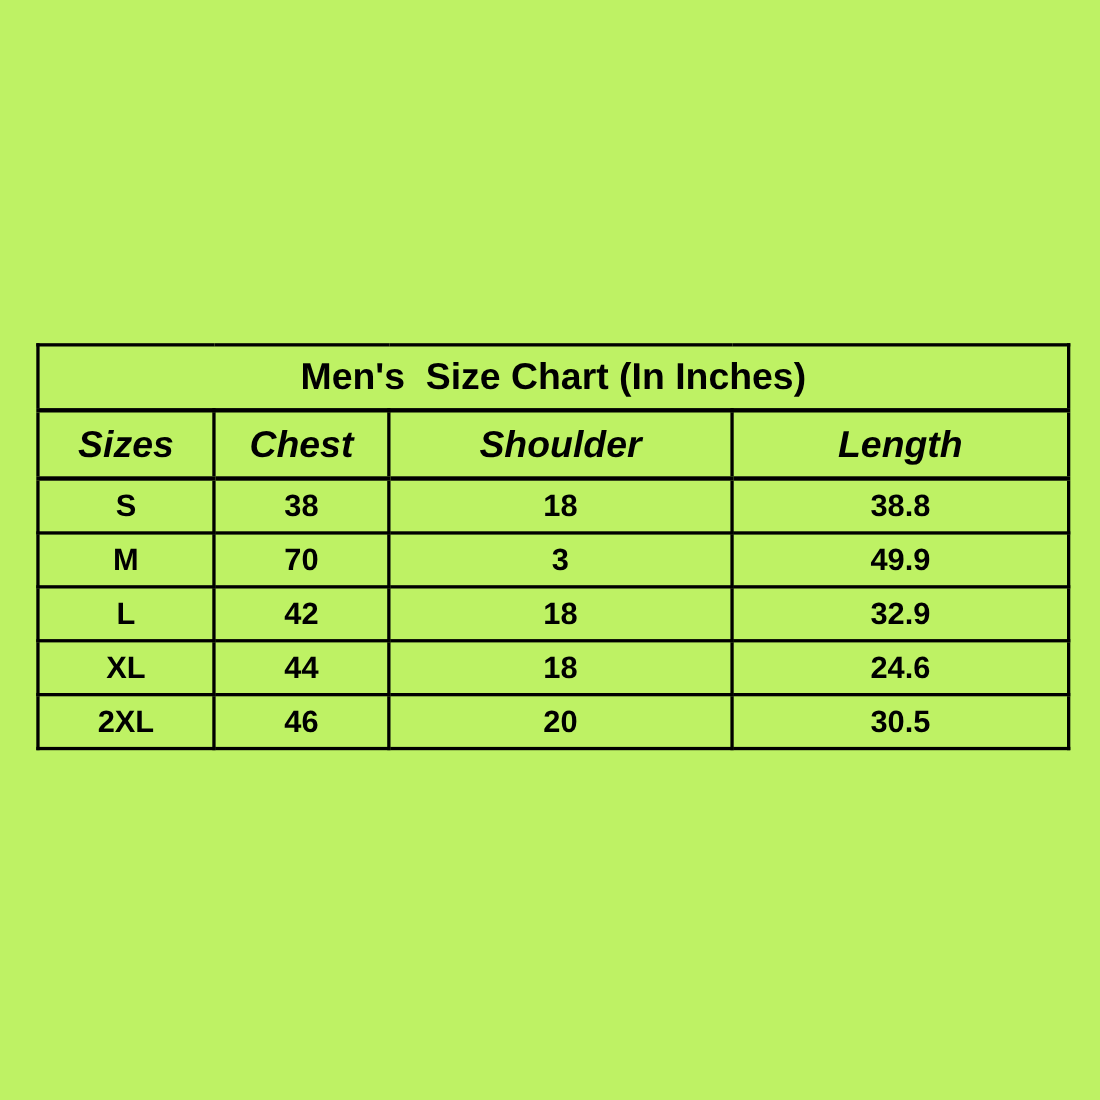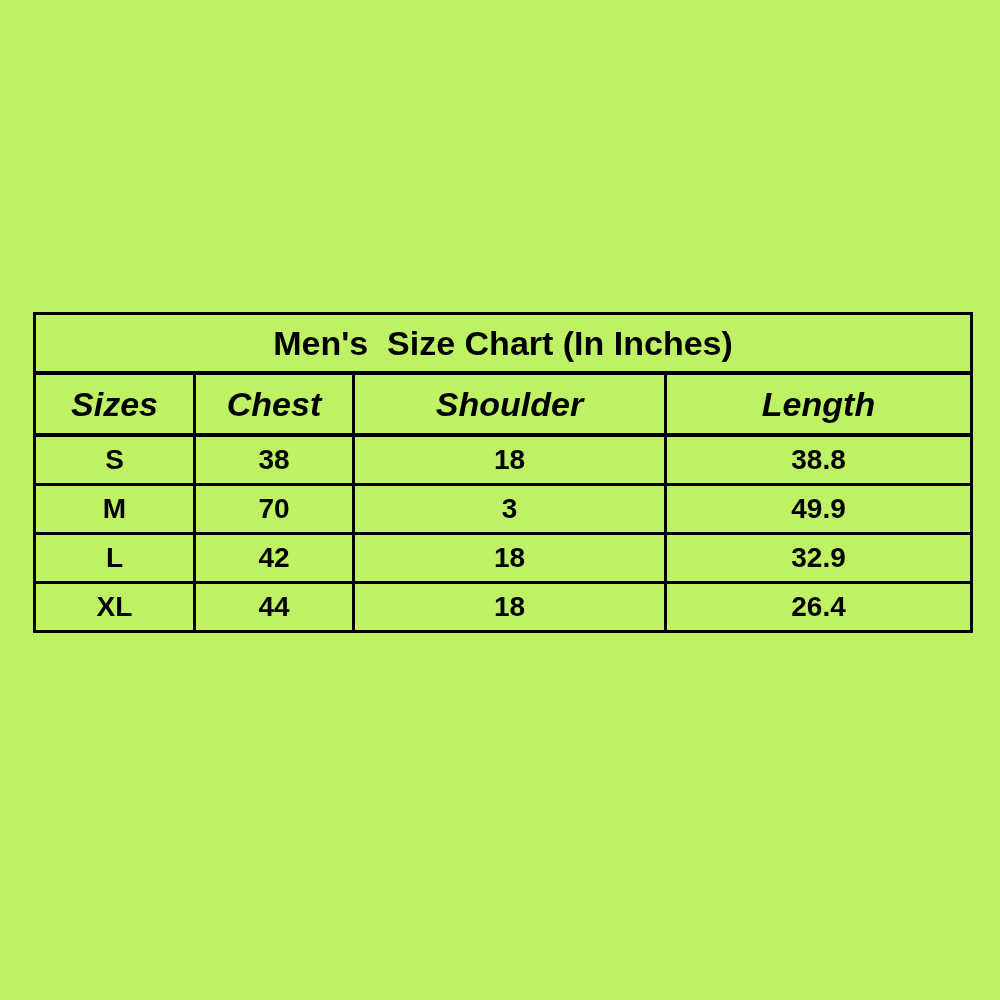--- a/index.html
+++ b/index.html
@@ -88,17 +88,23 @@
       <tr class="data-row">
         <td>L</td>
         <td>42</td>
         <td>18</td>
         <td>32.9</td>
       </tr>
       <tr class="data-row">
         <td>XL</td>
         <td>44</td>
         <td>18</td>
-        <td>26.4</td>
+        <td>24.6</td>
+      </tr>
+      <tr class="data-row">
+        <td>2XL</td>
+        <td>46</td>
+        <td>20</td>
+        <td>30.5</td>
       </tr>
     </tbody>
   </table>
 </div>
 
 </body></html>

